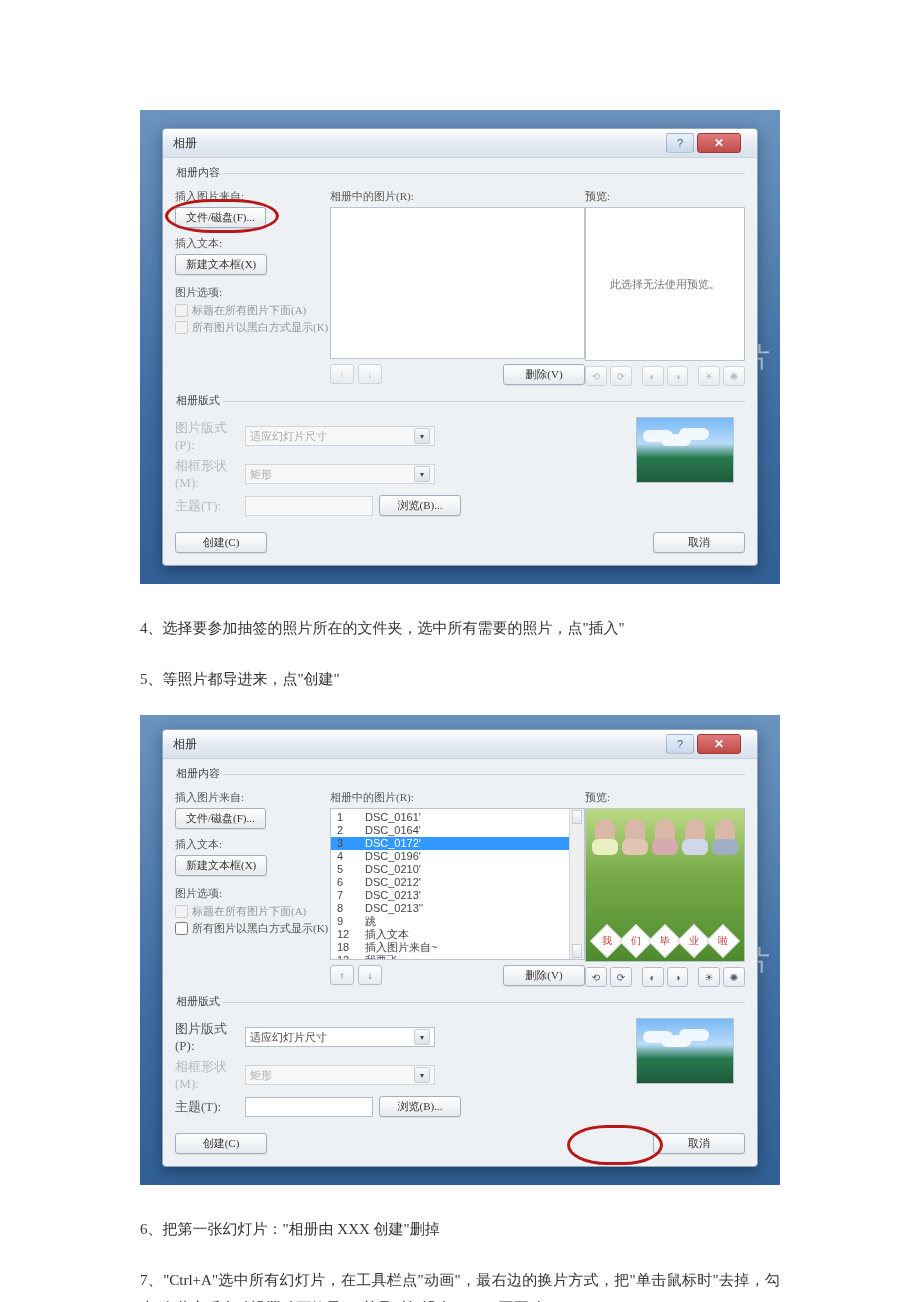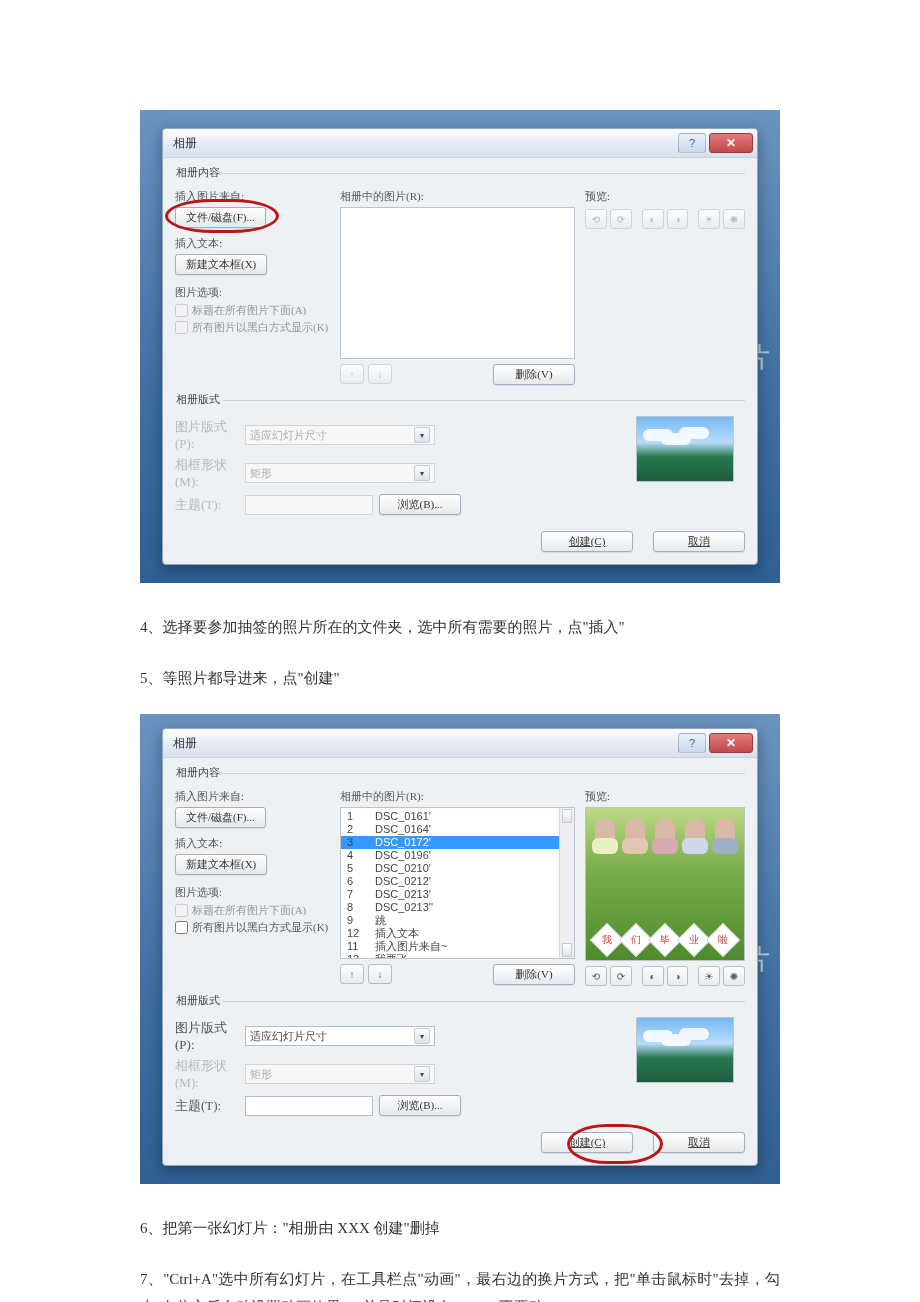--- a/index.html
+++ b/index.html
@@ -36,21 +36,21 @@
     border-radius: 4px;
     box-shadow: 0 4px 14px rgba(0,0,0,.35);
     position: relative;
     font-size: 11px;
     color: #444;
   }
   .dlg-title {
     display: flex;
     align-items: center;
     justify-content: space-between;
-    padding: 4px 4px 4px 10px;
+    padding: 4px 16px 4px 10px;
     background: linear-gradient(to bottom, #fdfdfe 0%, #e6ecf4 50%, #d8e1ed 100%);
     border-top-left-radius: 4px;
     border-top-right-radius: 4px;
     border-bottom: 1px solid #c8d2df;
   }
   .dlg-title .t {
     font-size: 12px;
     font-family: SimSun, serif;
     color: #333;
   }
@@ -86,21 +86,21 @@
     position: relative;
     top: -1px;
   }
   fieldset.box {
     border: 1px solid #c8d2df;
     border-left: none; border-right: none; border-bottom: none;
     margin: 0 0 6px 0;
     padding: 6px 0 2px 0;
   }
   fieldset.box legend { margin-left: -2px; }
-  .cols { display: flex; gap: 10px; }
+  .cols { display: flex; }
   .col-left { width: 155px; flex: 0 0 155px; }
   .col-mid { flex: 1; }
   .col-right { width: 160px; flex: 0 0 160px; }
   .small-lbl { font-size: 11px; font-family: SimSun, serif; color: #555; margin: 2px 0 3px 0; display: block; }
   .btn {
     display: inline-block;
     background: linear-gradient(to bottom, #fefefe, #e6eaee);
     border: 1px solid #a2aebd;
     border-radius: 3px;
     padding: 2px 10px;
@@ -194,21 +194,21 @@
   .preview-grass .kid.c1::after{ background:#e9efbf;}
   .preview-grass .kid.c2::after{ background:#e0c6b3;}
   .preview-grass .kid.c3::after{ background:#d6aab0;}
   .preview-grass .kid.c4::after{ background:#cfd8e8;}
   .preview-grass .kid.c5::after{ background:#9fafc4;}
 
   .chk { display:flex; gap:4px; align-items:center; font-family:SimSun,serif; font-size:11px; color:#8f969f; margin:2px 0;}
   .chk input { margin:0; accent-color:#888; }
   .chk.enabled { color:#555; }
 
-  .foot { display:flex; justify-content:flex-end; gap:20px; margin-top:10px;text-decoration:underline;}
+  .foot { display:flex; justify-content:space-between; gap:20px; margin-top:10px;}
 
   p.step { font-size:15px; font-family: SimSun, serif; color:#333; line-height:1.9; margin: 0 0 22px 0; text-align:justify;}
 </style>
 </head>
 <body>
 
 <div class="shot-frame">
   <span class="watermark">片</span>
   <div class="dlg">
     <div class="dlg-title">
@@ -245,20 +245,23 @@
             <div class="listbox"></div>
             <div class="toolrow">
               <span class="icnbtn disabled">↑</span>
               <span class="icnbtn disabled">↓</span>
               <span style="flex:1"></span>
               <span class="btn">删除(V)</span>
             </div>
           </div>
           <div class="col-right">
             <span class="small-lbl">预览:</span>
+            <div class="preview">
+                <span>此选择无法使用预览。</span>
+              </div>
             <div class="toolrow right" style="gap:3px;">
               <span class="icnbtn disabled">⟲</span>
               <span class="icnbtn disabled">⟳</span>
               <span style="width:4px"></span>
               <span class="icnbtn disabled">◐</span>
               <span class="icnbtn disabled">◑</span>
               <span style="width:4px"></span>
               <span class="icnbtn disabled">☀</span>
               <span class="icnbtn disabled">✺</span>
             </div>
@@ -375,21 +378,21 @@
                   </div>
                   <div class="li-row">
                     <span class="n">9</span>
                     <span class="txt">跳</span>
                   </div>
                   <div class="li-row">
                     <span class="n">12</span>
                     <span class="txt">插入文本</span>
                   </div>
                   <div class="li-row">
-                    <span class="n">11</span>
+                    <span class="n">18</span>
                     <span class="txt">插入图片来自~</span>
                   </div>
                   <div class="li-row">
                     <span class="n">12</span>
                     <span class="txt">我要飞~</span>
                   </div>
                 </div>
             </div>
             <div class="toolrow">
               <span class="icnbtn">↑</span>

